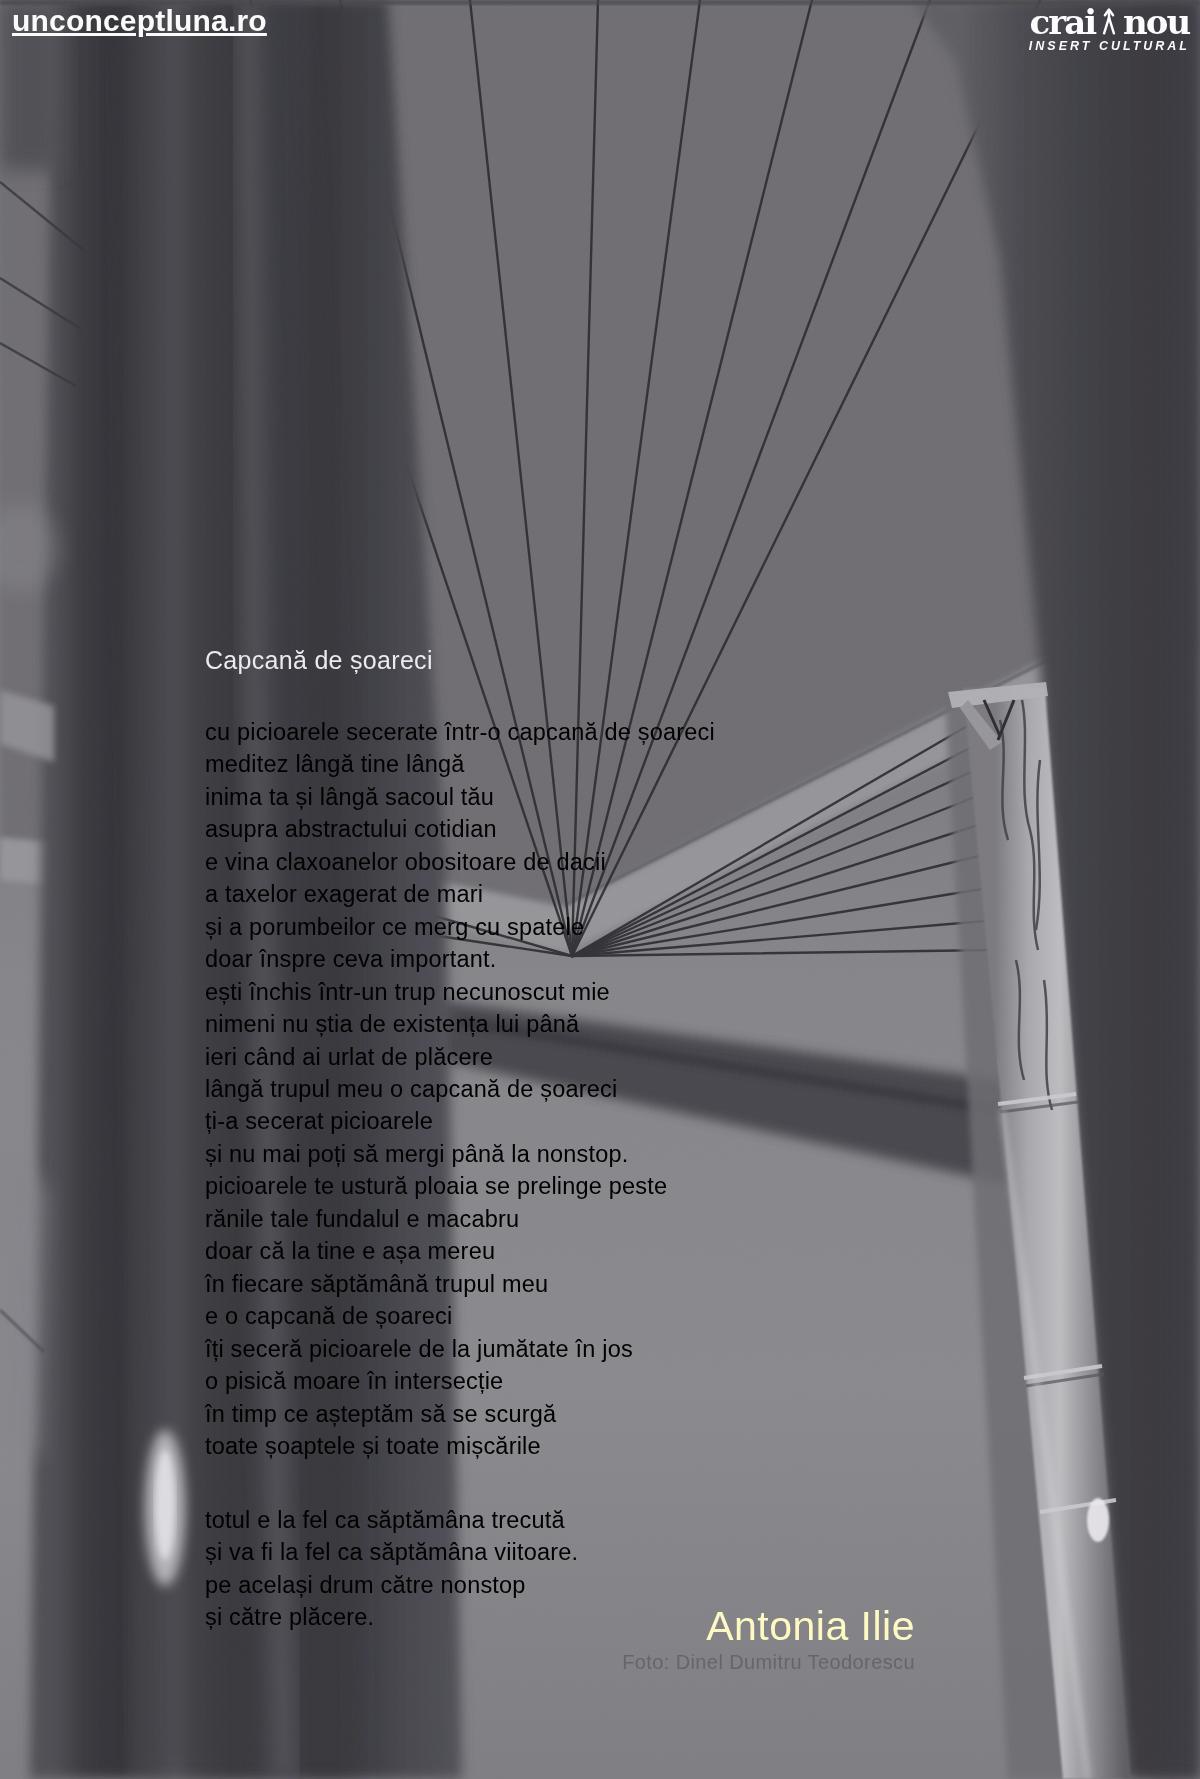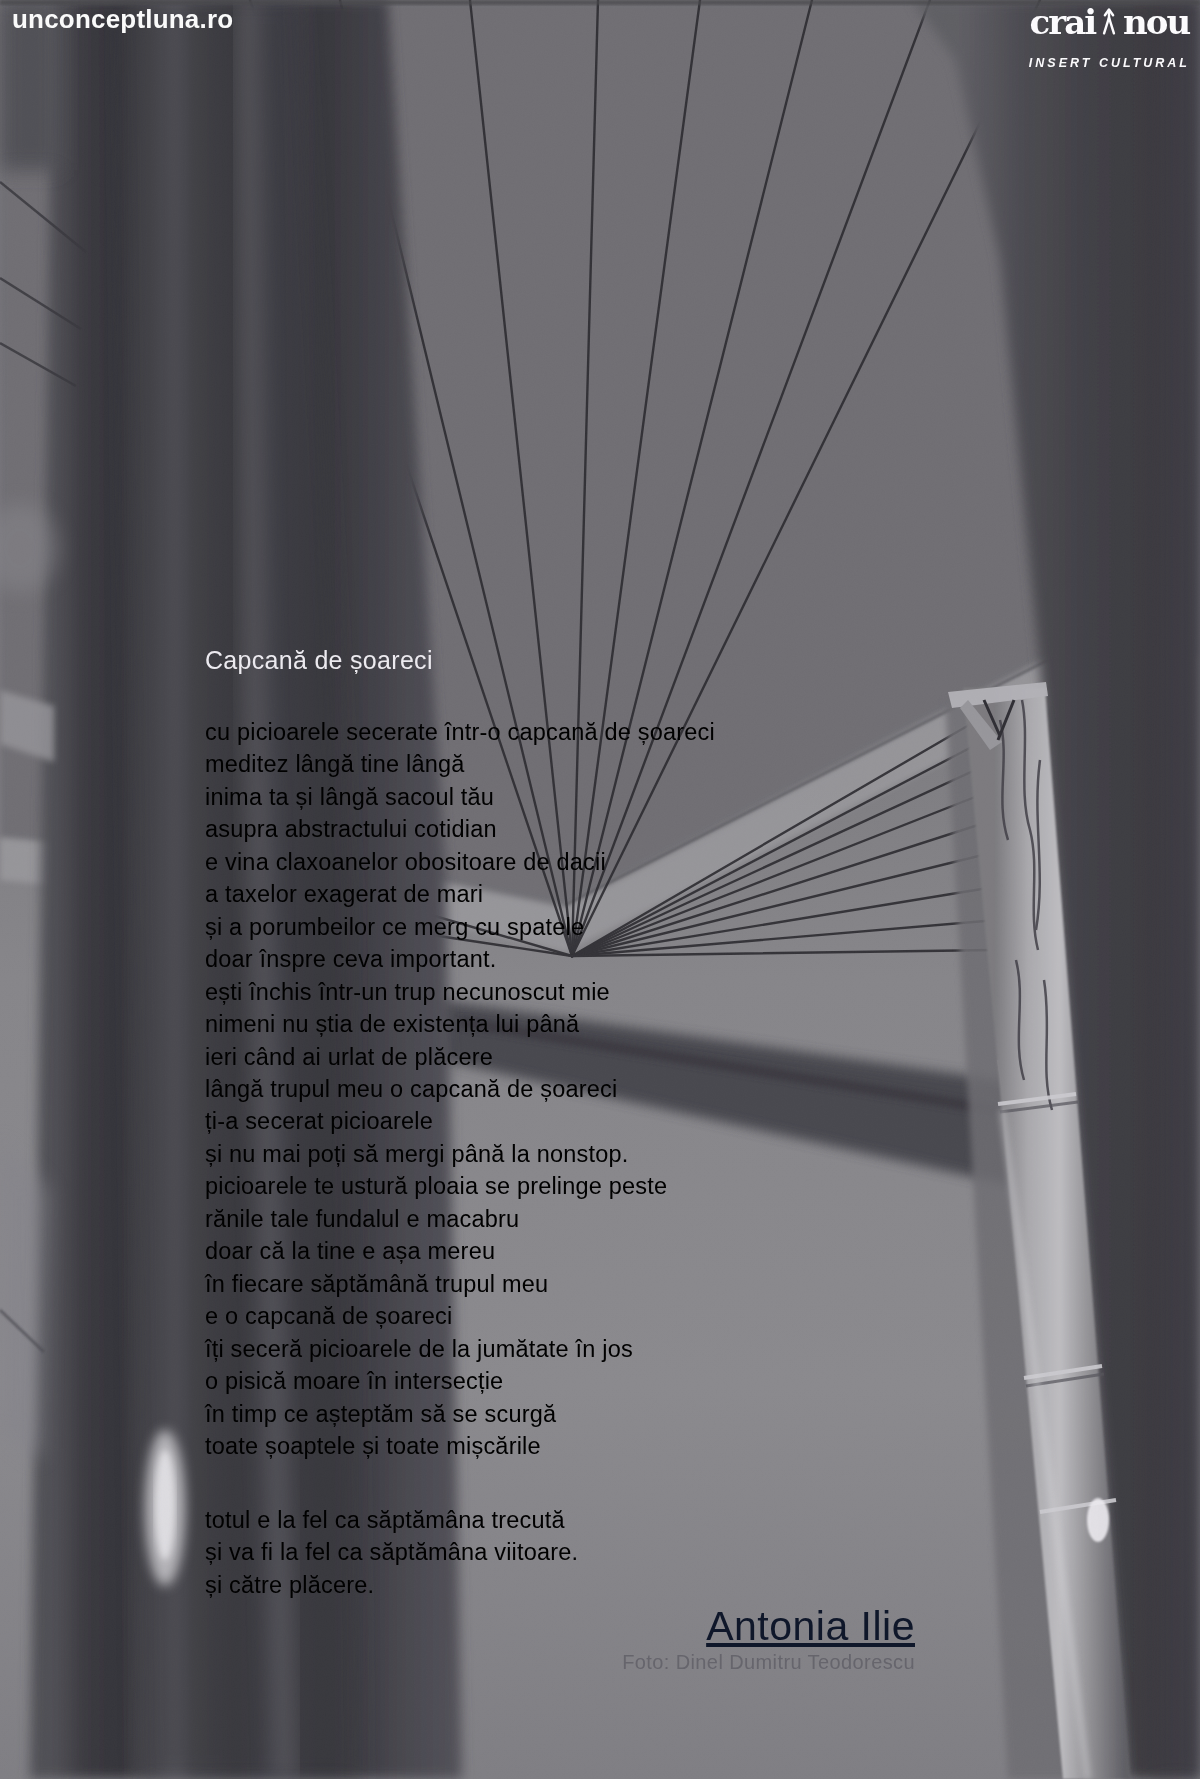--- a/index.html
+++ b/index.html
@@ -3,41 +3,42 @@
 <meta charset="utf-8">
 <style>
   html,body{margin:0;padding:0;background:#2a292d;}
   .poster{
     position:relative;width:1200px;height:1779px;overflow:hidden;
     background:#7b7a7e;font-family:"Liberation Sans",sans-serif;
   }
   .poster svg.bg{position:absolute;left:0;top:0;}
   .overlay{position:absolute;z-index:5;}
   .site-url{
-    left:12px;top:4px;font-size:26px;font-weight:700;color:#fafafa;
+    left:12px;top:4px;font-size:30px;font-weight:700;color:#fafafa;
     letter-spacing:.2px;
+    text-decoration:underline;
   }
   .logo{right:10px;top:5px;text-align:center;color:#fcfbfd;}
   .logo-word{
     font-family:"DejaVu Serif",serif;font-weight:700;font-size:34px;
     letter-spacing:-2px;line-height:1;display:flex;align-items:flex-end;justify-content:center;
   }
   .logo-sym{display:inline-block;margin:0 5px;position:relative;top:1px;}
   .logo-sub{
     font-size:12.5px;font-weight:700;font-style:italic;letter-spacing:3px;
-    margin-top:17px;color:#fbfafc;
+    margin-top:0;color:#fbfafc;
   }
   .poem-title{
     left:205px;top:646px;font-size:25px;color:#eceaef;letter-spacing:.3px;
   }
   .stanza{left:205px;font-size:23.5px;line-height:32.45px;color:#000000;letter-spacing:.2px;}
   .stanza-1{top:716px;}
   .stanza-2{top:1504px;}
   .author-block{right:285px;top:1605px;text-align:right;}
-  .author-name{font-size:41px;line-height:1.06;color:#0f172a;letter-spacing:.5px;text-decoration:underline;}
+  .author-name{font-size:41px;line-height:1.06;color:#fef9c3;letter-spacing:.5px;}
   .photo-credit{font-size:20px;color:#63626a;opacity:.9;margin-top:3px;letter-spacing:.4px;}
 </style>
 </head>
 <body>
 
 <div class="poster">
 
   <svg class="bg" width="1200" height="1779" viewBox="0 0 1200 1779">
     <defs>
       <linearGradient id="bgV" x1="0" y1="0" x2="0" y2="1">
@@ -225,20 +226,21 @@
       <div class="poem-line">e o capcană de șoareci</div>
       <div class="poem-line">îți seceră picioarele de la jumătate în jos</div>
       <div class="poem-line">o pisică moare în intersecție</div>
       <div class="poem-line">în timp ce așteptăm să se scurgă</div>
       <div class="poem-line">toate șoaptele și toate mișcările</div>
     </div>
 
   <div class="overlay stanza stanza-2">
       <div class="poem-line">totul e la fel ca săptămâna trecută</div>
       <div class="poem-line">și va fi la fel ca săptămâna viitoare.</div>
+      <div class="poem-line">pe același drum către nonstop</div>
       <div class="poem-line">și către plăcere.</div>
     </div>
 
   <div class="overlay author-block">
     <div class="author-name">Antonia Ilie</div>
     <div class="photo-credit">Foto: Dinel Dumitru Teodorescu</div>
   </div>
 
 </div>
 

